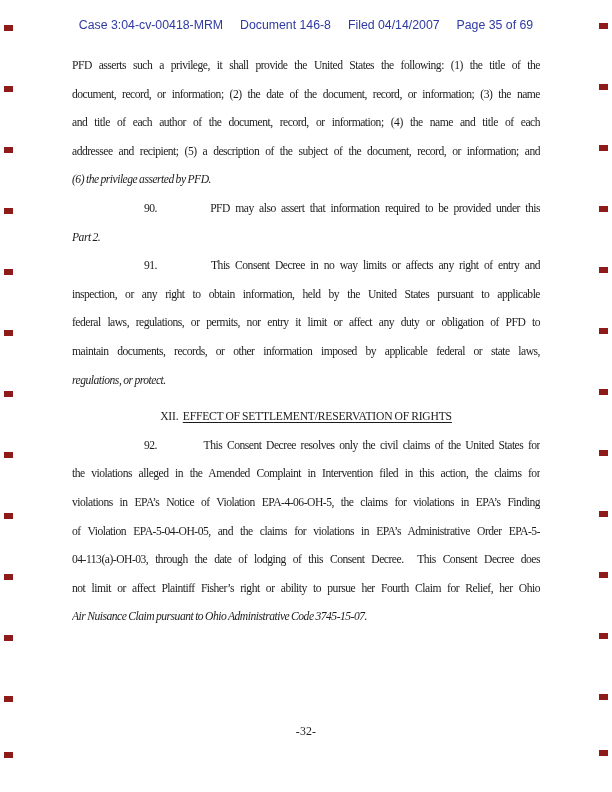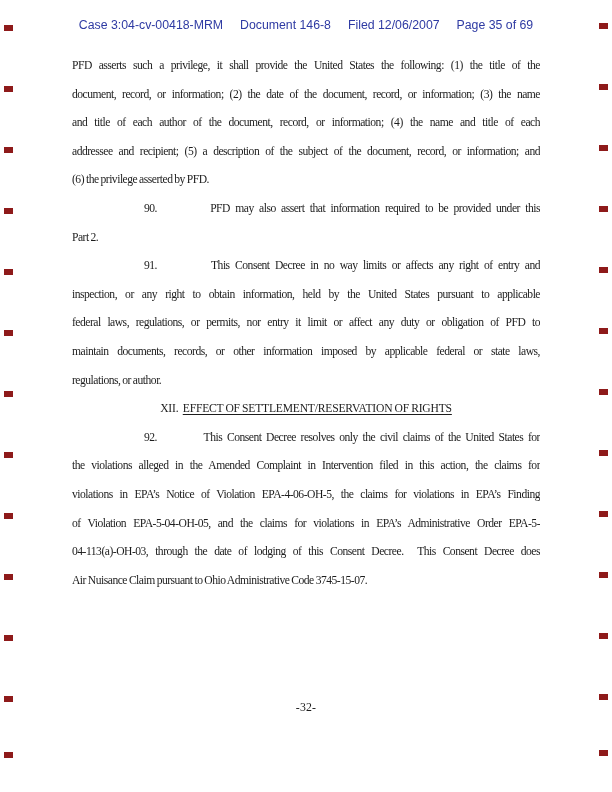--- a/index.html
+++ b/index.html
@@ -39,35 +39,37 @@
     letter-spacing: -0.5px;
     word-spacing: -0.5px;
     text-align: justify;
     text-align-last: justify;
     overflow: hidden;
     white-space: normal;
   }
   .line.last {
     text-align: right;
     text-align-last: left;
+    font-style: italic;
   }
   .line.indent { text-indent: 72px; }
   .line.heading {
     text-align: center;
     text-align-last: center;
     letter-spacing: -0.2px;
+    margin-top: 8px;
   }
   .line.heading .heading-title {
     text-decoration: underline;
     text-underline-offset: 2px;
   }
   
   .page-footer {
     position: absolute;
-    top: 700px;
+    top: 724px;
     left: 0;
     width: 612px;
     text-align: center;
     font-size: 11.8px;
     letter-spacing: 0.2px;
   }
   
   .edge-mark {
     position: absolute;
     width: 9px;
@@ -75,43 +77,44 @@
   }
 </style>
 </head>
 <body>
 
 <div class="page">
 
   <div class="court-header" style="color: rgb(46, 58, 163);">
     <span>Case 3:04-cv-00418-MRM</span>
     <span>Document 146-8</span>
-    <span>Filed 12/06/2007</span>
+    <span>Filed 04/14/2007</span>
     <span>Page 35 of 69</span>
   </div>
 
   <div class="doc-body">
       <div class="line">PFD asserts such a privilege, it shall provide the United States the following: (1) the title of the</div>
       <div class="line">document, record, or information; (2) the date of the document, record, or information; (3) the name</div>
       <div class="line">and title of each author of the document, record, or information; (4) the name and title of each</div>
       <div class="line">addressee and recipient; (5) a description of the subject of the document, record, or information; and</div>
       <div class="line last">(6) the privilege asserted by PFD.</div>
       <div class="line indent">90.&nbsp;&nbsp;&nbsp;&nbsp;&nbsp;&nbsp;&nbsp;&nbsp;&nbsp; PFD may also assert that information required to be provided under this</div>
       <div class="line last">Part 2.</div>
       <div class="line indent">91.&nbsp;&nbsp;&nbsp;&nbsp;&nbsp;&nbsp;&nbsp;&nbsp;&nbsp; This Consent Decree in no way limits or affects any right of entry and</div>
       <div class="line">inspection, or any right to obtain information, held by the United States pursuant to applicable</div>
       <div class="line">federal laws, regulations, or permits, nor entry it limit or affect any duty or obligation of PFD to</div>
       <div class="line">maintain documents, records, or other information imposed by applicable federal or state laws,</div>
-      <div class="line last">regulations, or author.</div>
+      <div class="line last">regulations, or protect.</div>
       <div class="line heading"><span>XII.&nbsp; </span><span class="heading-title">EFFECT OF SETTLEMENT/RESERVATION OF RIGHTS</span></div>
       <div class="line indent">92.&nbsp;&nbsp;&nbsp;&nbsp;&nbsp;&nbsp;&nbsp;&nbsp;&nbsp; This Consent Decree resolves only the civil claims of the United States for</div>
       <div class="line">the violations alleged in the Amended Complaint in Intervention filed in this action, the claims for</div>
       <div class="line">violations in EPA’s Notice of Violation EPA-4-06-OH-5, the claims for violations in EPA’s Finding</div>
       <div class="line">of Violation EPA-5-04-OH-05, and the claims for violations in EPA’s Administrative Order EPA-5-</div>
       <div class="line">04-113(a)-OH-03, through the date of lodging of this Consent Decree.&nbsp; This Consent Decree does</div>
+      <div class="line">not limit or affect Plaintiff Fisher’s right or ability to pursue her Fourth Claim for Relief, her Ohio</div>
       <div class="line last">Air Nuisance Claim pursuant to Ohio Administrative Code 3745-15-07.</div>
     </div>
 
   <div class="page-footer">
     <span>-32-</span>
   </div>
 
   <div id="marks-container">
       <div class="edge-mark" style="left: 4px; top: 25px; background: rgb(142, 26, 26);"></div>
       <div class="edge-mark" style="left: 4px; top: 86px; background: rgb(142, 26, 26);"></div>

